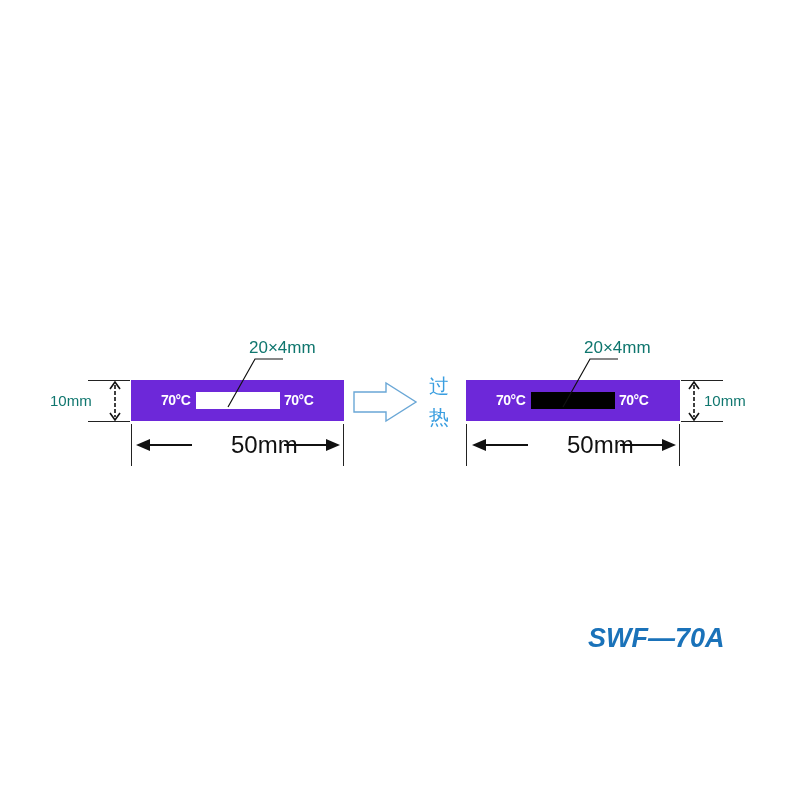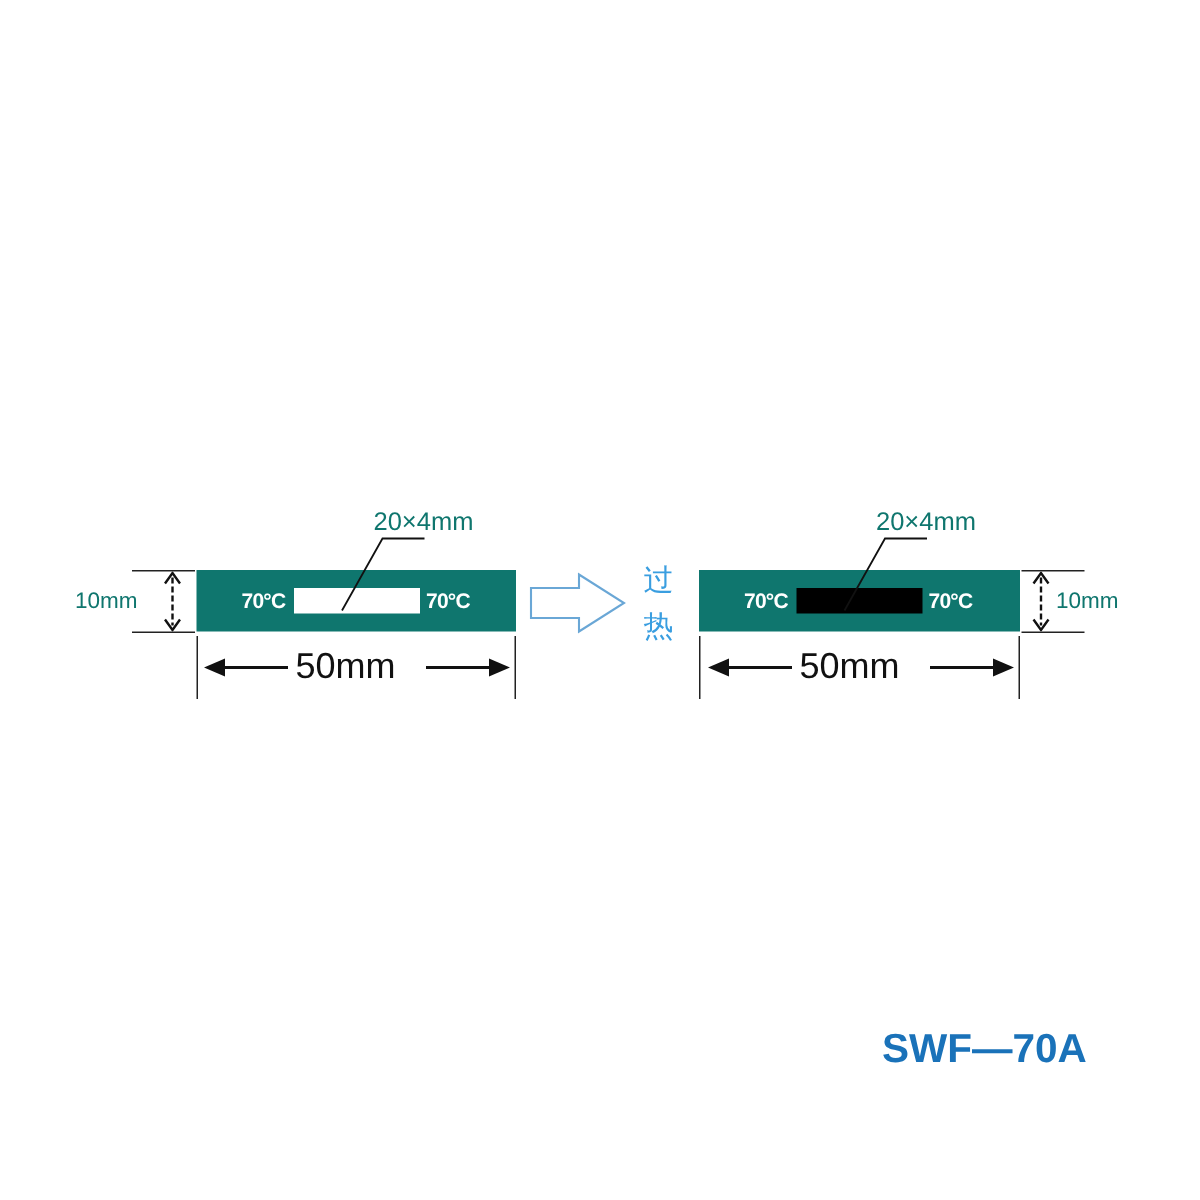--- a/index.html
+++ b/index.html
@@ -1,22 +1,22 @@
 <!DOCTYPE html>
 <html><head>
 <meta charset="utf-8">
 <style>
   html,body{margin:0;padding:0;background:#ffffff;}
   body{width:800px;height:800px;position:relative;overflow:hidden;font-family:"Liberation Sans",sans-serif;}
   .abs{position:absolute;}
-  .strip{position:absolute;background:#0f766e;height:41px;width:213px;top:380px;}
+  .strip{position:absolute;background:#6d28d9;height:41px;width:213px;top:380px;}
   .temp{position:absolute;top:12px;color:#fff;font-weight:bold;font-size:14px;font-family:"Liberation Sans",sans-serif;letter-spacing:-0.5px;}
   .window{position:absolute;top:12px;height:17px;width:84px;}
   .dimtext{position:absolute;color:#0f766e;font-size:15px;font-family:"Liberation Sans",sans-serif;}
-  .bigdim{position:absolute;color:#111;font-size:24px;font-family:"Liberation Sans",sans-serif;}
+  .bigdim{position:absolute;color:#111;font-size:24px;font-family:"Liberation Sans",sans-serif;margin-left:34px;}
   .hline{position:absolute;height:1px;background:#222;}
   .vline{position:absolute;width:1px;background:#222;}
   .cn{position:absolute;color:#3a9ee0;font-size:20px;font-family:"DejaVu Sans",sans-serif;}
   .model{position:absolute;color:#1a72b9;font-weight:bold;font-size:27px;font-family:"Liberation Sans",sans-serif;}
 </style>
 </head>
 <body>
 
 <div>
 
@@ -82,13 +82,13 @@
   <div class="vline" style="left:679px;top:424px;height:42px;"></div>
   <svg class="abs" style="left:472px;top:436px;" width="204" height="18">
     <line x1="4" y1="9" x2="56" y2="9" stroke="#111" stroke-width="2"></line>
     <path d="M0,9 L14,3 L14,15 Z" fill="#111"></path>
     <line x1="148" y1="9" x2="200" y2="9" stroke="#111" stroke-width="2"></line>
     <path d="M204,9 L190,3 L190,15 Z" fill="#111"></path>
   </svg>
   <div class="bigdim" style="left:533px;top:431px;">50mm</div>
 </div>
 
-<div class="model" style="left:588px;top:684px;">SWF—70A</div>
+<div class="model" style="left:588px;top:623px;font-style:italic;">SWF—70A</div>
 
 </body></html>

